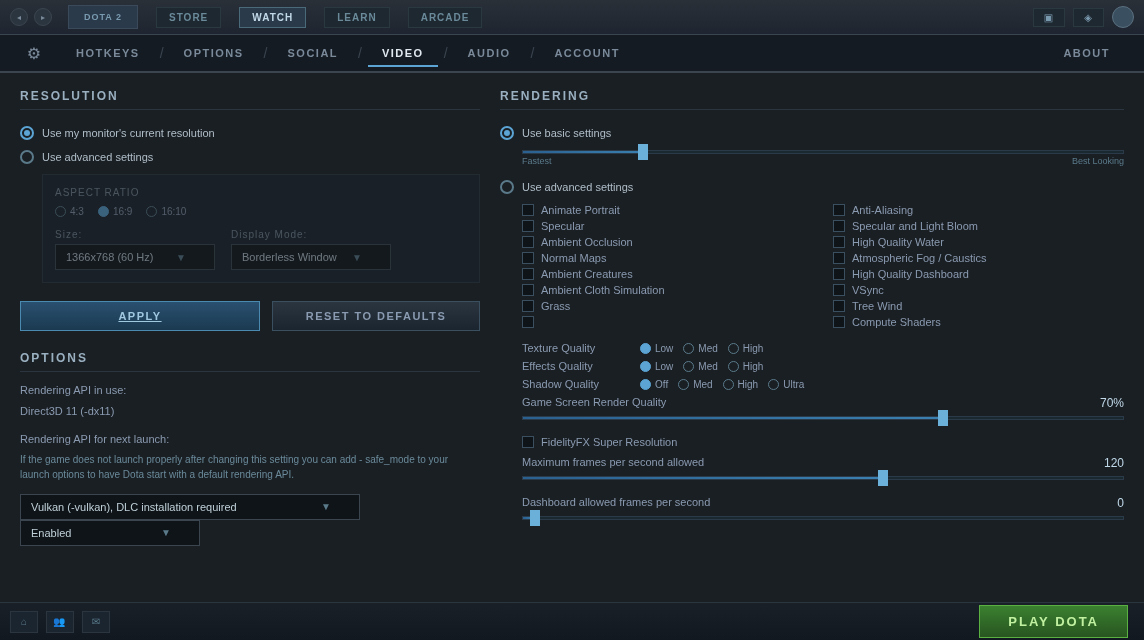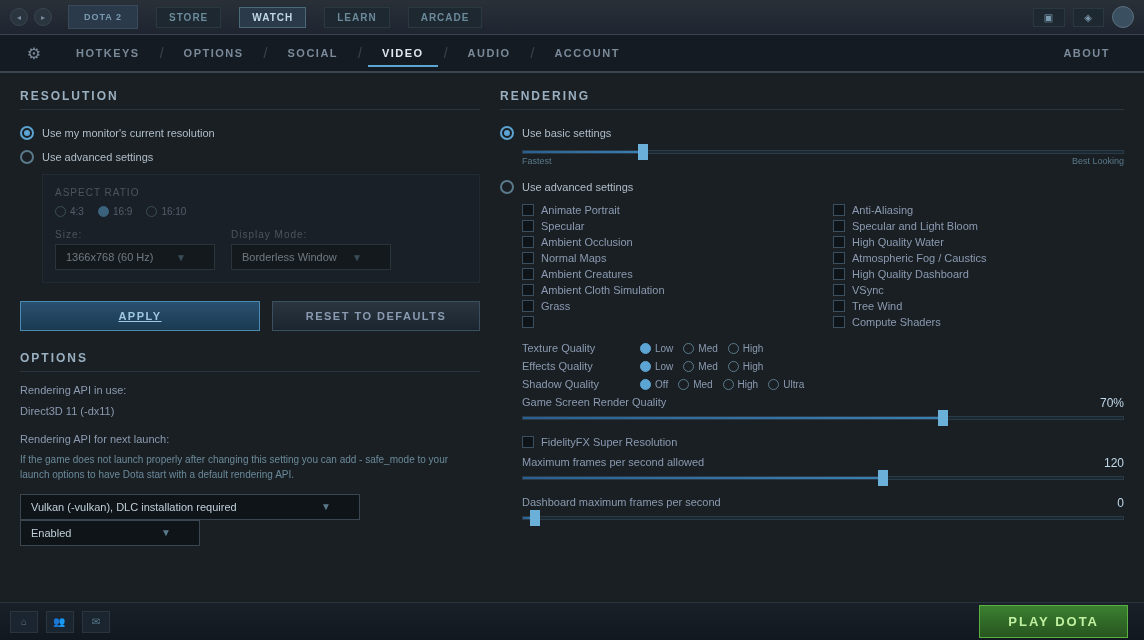--- a/index.html
+++ b/index.html
@@ -849,21 +849,21 @@
           <span class="slider-value">120</span>
         </div>
         <div class="slider-track">
           <div class="slider-fill" style="width: 60%;"></div>
           <div class="slider-thumb" style="left: 60%;"></div>
         </div>
       </div>
 
       <div class="slider-row">
         <div class="slider-header">
-          <span>Dashboard maximum frames per second</span>
+          <span>Dashboard allowed frames per second</span>
           <span class="slider-value">0</span>
         </div>
         <div class="slider-track">
           <div class="slider-fill" style="width: 2%;"></div>
           <div class="slider-thumb" style="left: 2%;"></div>
         </div>
       </div>
     </div>
   </div>
 </div>

